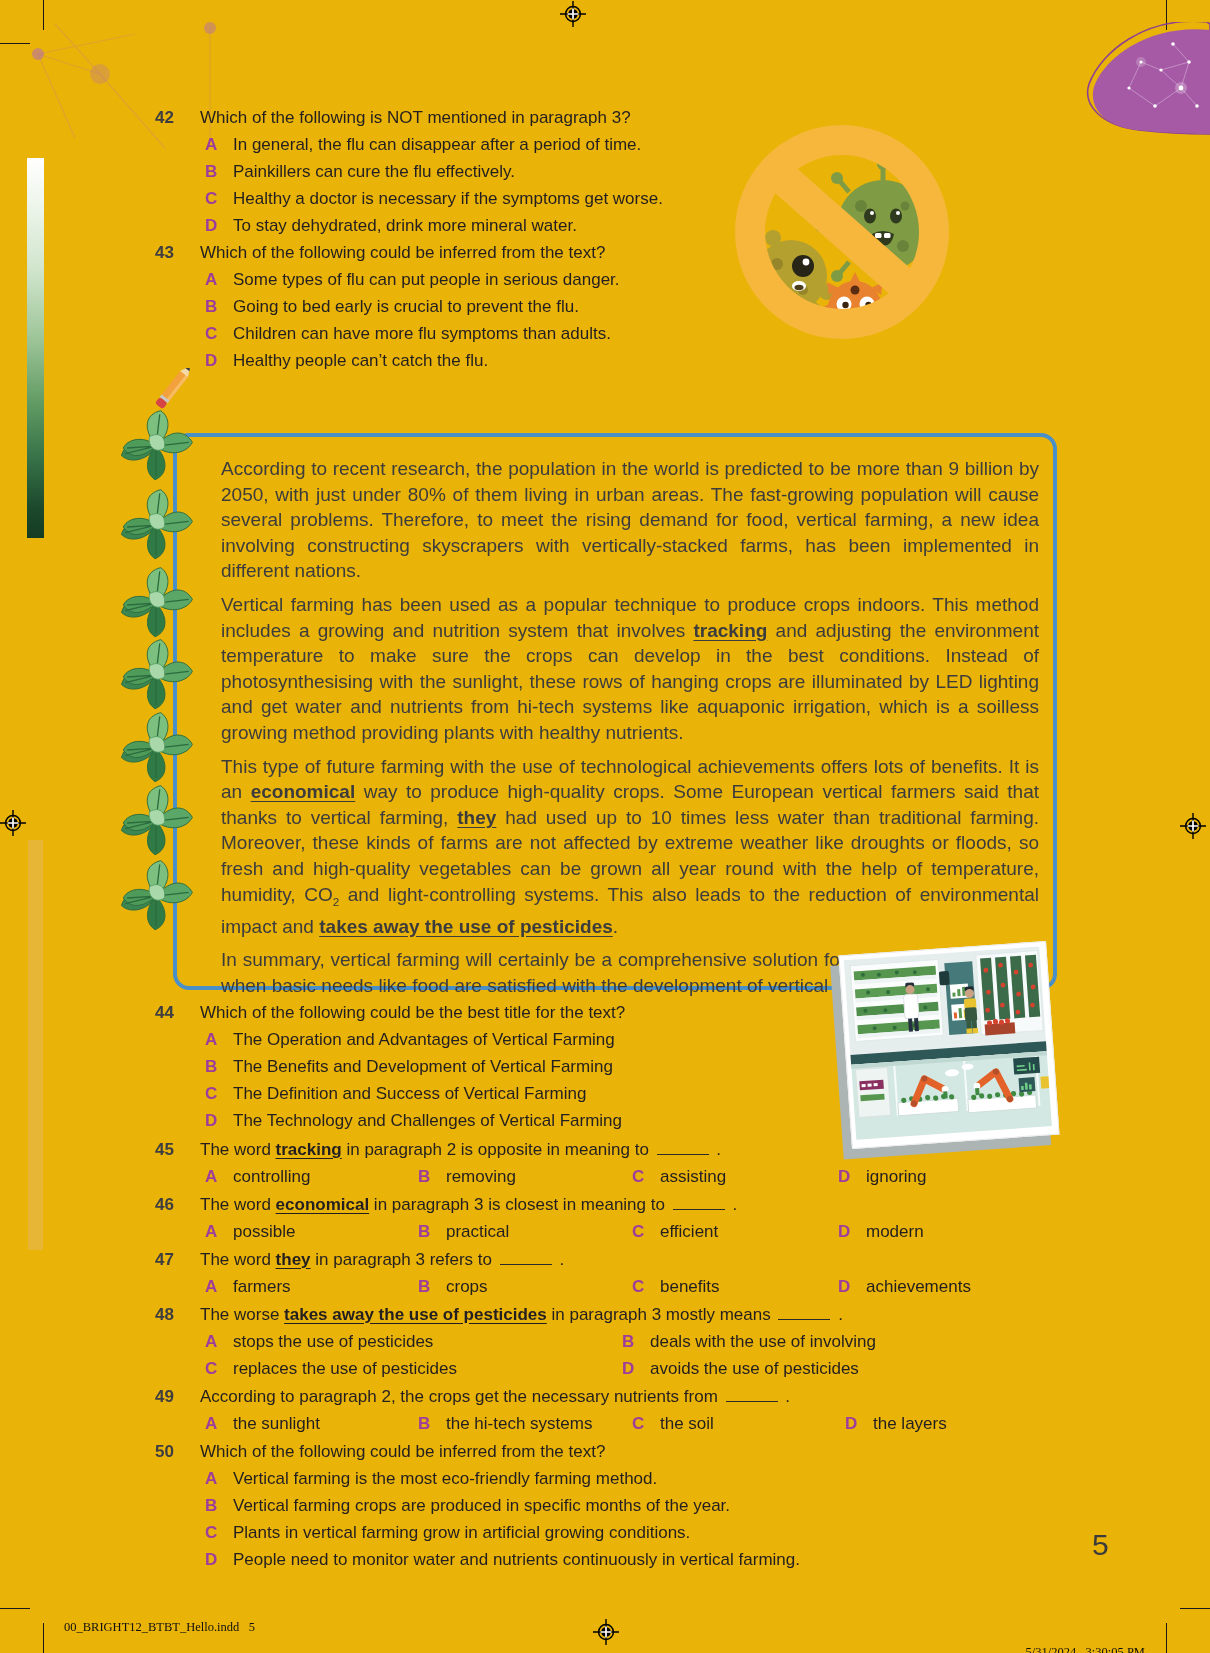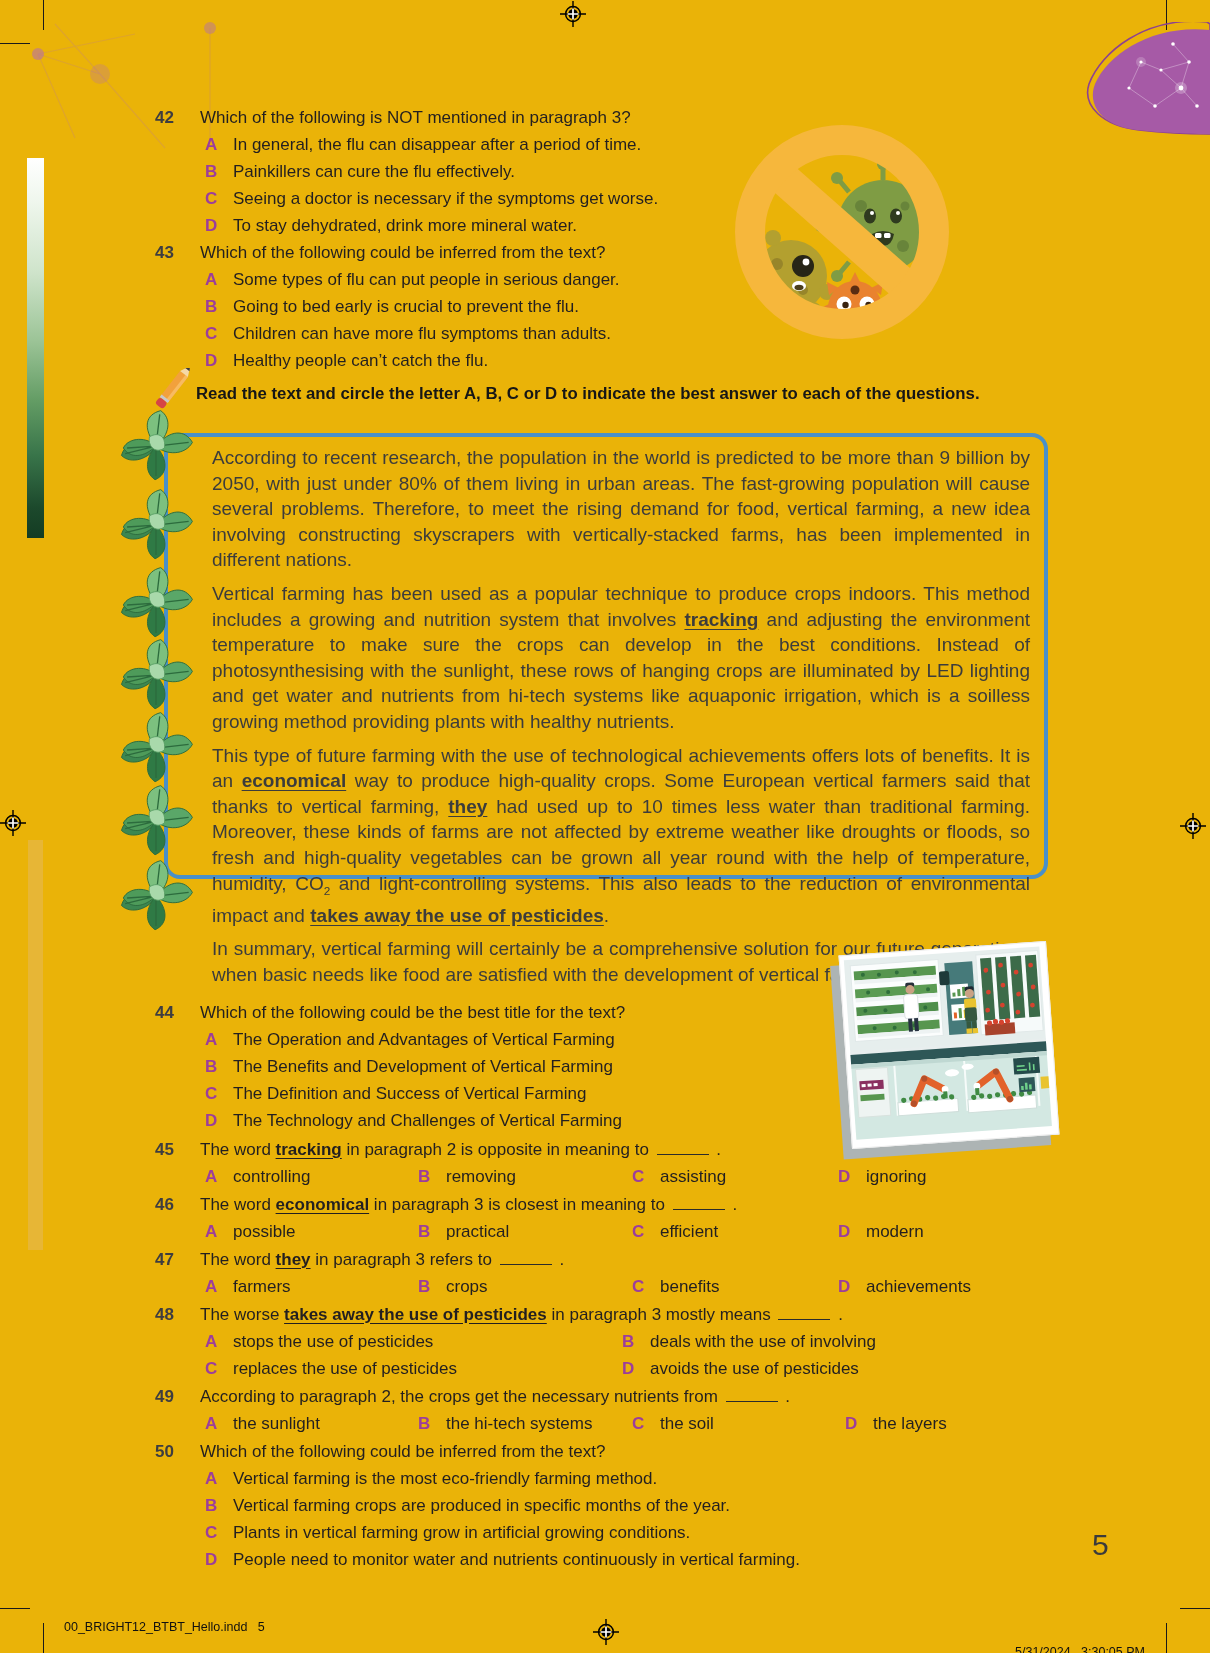--- a/index.html
+++ b/index.html
@@ -28,30 +28,30 @@
   .h2{left:467px}.h2t{left:495px}
   .b{font-weight:bold;}
   .u{text-decoration:underline;text-underline-offset:3px;}
   sub{font-size:.62em;}
   .blank{display:inline-block;width:52px;height:2px;border-bottom:1.6px solid #2b2b2b;margin:0 3px;}
 
   
   .instruction{left:196px;top:383px;width:860px;font-size:16.8px;font-weight:bold;color:#161616;line-height:22px;}
 
   
-  .pbox{left:164px;top:433px;width:884px;height:446px;box-sizing:border-box;
-        border:4px solid #4a90c8;border-radius:16px;padding:8px 14px 8px 44px;}
+  .pbox{left:173px;top:433px;width:884px;height:557px;box-sizing:border-box;
+        border:4px solid #4a90c8;border-radius:16px;padding:19px 14px 8px 44px;}
   .pbox p{margin:0 0 8px;font-size:19px;line-height:25.6px;text-align:justify;color:#3c3c3c;}
 
   
   .illu{left:845px;top:948px;width:202px;height:188px;background:#ffffff;padding:2px;
         transform:rotate(-4deg);box-shadow:-9px 10px 0 #adb4b4;border:1px solid #ececec;}
 
   
-  .footer-text{font-family:Liberation Sans, sans-serif;font-size:12.5px;color:#101010;white-space:pre;}
+  .footer-text{font-family:Liberation Serif, serif;font-size:12.5px;color:#101010;white-space:pre;}
   .pagenum{font-size:30px;color:#3b3b3b;}
 </style>
 </head>
 <body>
 
 <div class="sheet">
 
   <svg width="0" height="0" style="position:absolute" aria-hidden="true">
     <defs>
       <symbol id="regmark" viewBox="0 0 30 30">
@@ -212,21 +212,21 @@
     <div class="qrow">
         <span class="olet c1">A</span>
         <span class="otxt c1t">In general, the flu can disappear after a period of time.</span>
       </div>
     <div class="qrow">
         <span class="olet c1">B</span>
         <span class="otxt c1t">Painkillers can cure the flu effectively.</span>
       </div>
     <div class="qrow">
         <span class="olet c1">C</span>
-        <span class="otxt c1t">Seeing a doctor is necessary if the symptoms get worse.</span>
+        <span class="otxt c1t">Healthy a doctor is necessary if the symptoms get worse.</span>
       </div>
     <div class="qrow">
         <span class="olet c1">D</span>
         <span class="otxt c1t">To stay dehydrated, drink more mineral water.</span>
       </div>
     <div class="qrow">
       <span class="qnum">43</span>
       <span class="stem"><span>Which of the following could be inferred from the text?</span></span>
     </div>
     <div class="qrow">
@@ -250,21 +250,20 @@
   <svg class="abs" style="left:148px;top:368px" width="44" height="52" viewBox="0 0 44 52">
     <g transform="translate(36,6) rotate(128)">
       <rect x="0" y="-5" width="32" height="10" fill="#f2a13c"></rect>
       <rect x="0" y="-5" width="32" height="3.2" fill="#f7bb62"></rect>
       <rect x="30" y="-5" width="3" height="10" fill="#c8c8c8"></rect>
       <rect x="33" y="-5" width="8" height="10" rx="3" fill="#d64545"></rect>
       <polygon points="0,-5 0,5 -10,0" fill="#f5d9a8"></polygon>
       <polygon points="-10,0 -5.5,-2.6 -5.5,2.6" fill="#3a3a3a"></polygon>
     </g>
   </svg>
-  <div class="abs instruction">Read the text and circle the letter A, B, C or D to indicate the best answer to each of the questions.</div>
 
   <div class="abs pbox">
     <p><span>According to recent research, the population in the world is predicted to be more than 9 billion by 2050, with just under 80% of them living in urban areas. The fast-growing population will cause several problems. Therefore, to meet the rising demand for food, vertical farming, a new idea involving constructing skyscrapers with vertically-stacked farms, has been implemented in different nations.</span></p>
     <p><span>Vertical farming has been used as a popular technique to produce crops indoors. This method includes a growing and nutrition system that involves </span><span class="b u">tracking</span><span> and adjusting the environment temperature to make sure the crops can develop in the best conditions. Instead of photosynthesising with the sunlight, these rows of hanging crops are illuminated by LED lighting and get water and nutrients from hi-tech systems like aquaponic irrigation, which is a soilless growing method providing plants with healthy nutrients.</span></p>
     <p><span>This type of future farming with the use of technological achievements offers lots of benefits. It is an </span><span class="b u">economical</span><span> way to produce high-quality crops. Some European vertical farmers said that thanks to vertical farming, </span><span class="b u">they</span><span> had used up to 10 times less water than traditional farming. Moreover, these kinds of farms are not affected by extreme weather like droughts or floods, so fresh and high-quality vegetables can be grown all year round with the help of temperature, humidity, CO</span><sub>2</sub><span> and light-controlling systems. This also leads to the reduction of environmental impact and </span><span class="b u">takes away the use of pesticides</span><span>.</span></p>
     <p><span>In summary, vertical farming will certainly be a comprehensive solution for our future generations when basic needs like food are satisfied with the development of vertical farming.</span></p>
   </div>
 
   <svg class="abs" style="left:114px;top:405px" width="84" height="86">
       <use href="#leafcluster"></use>

